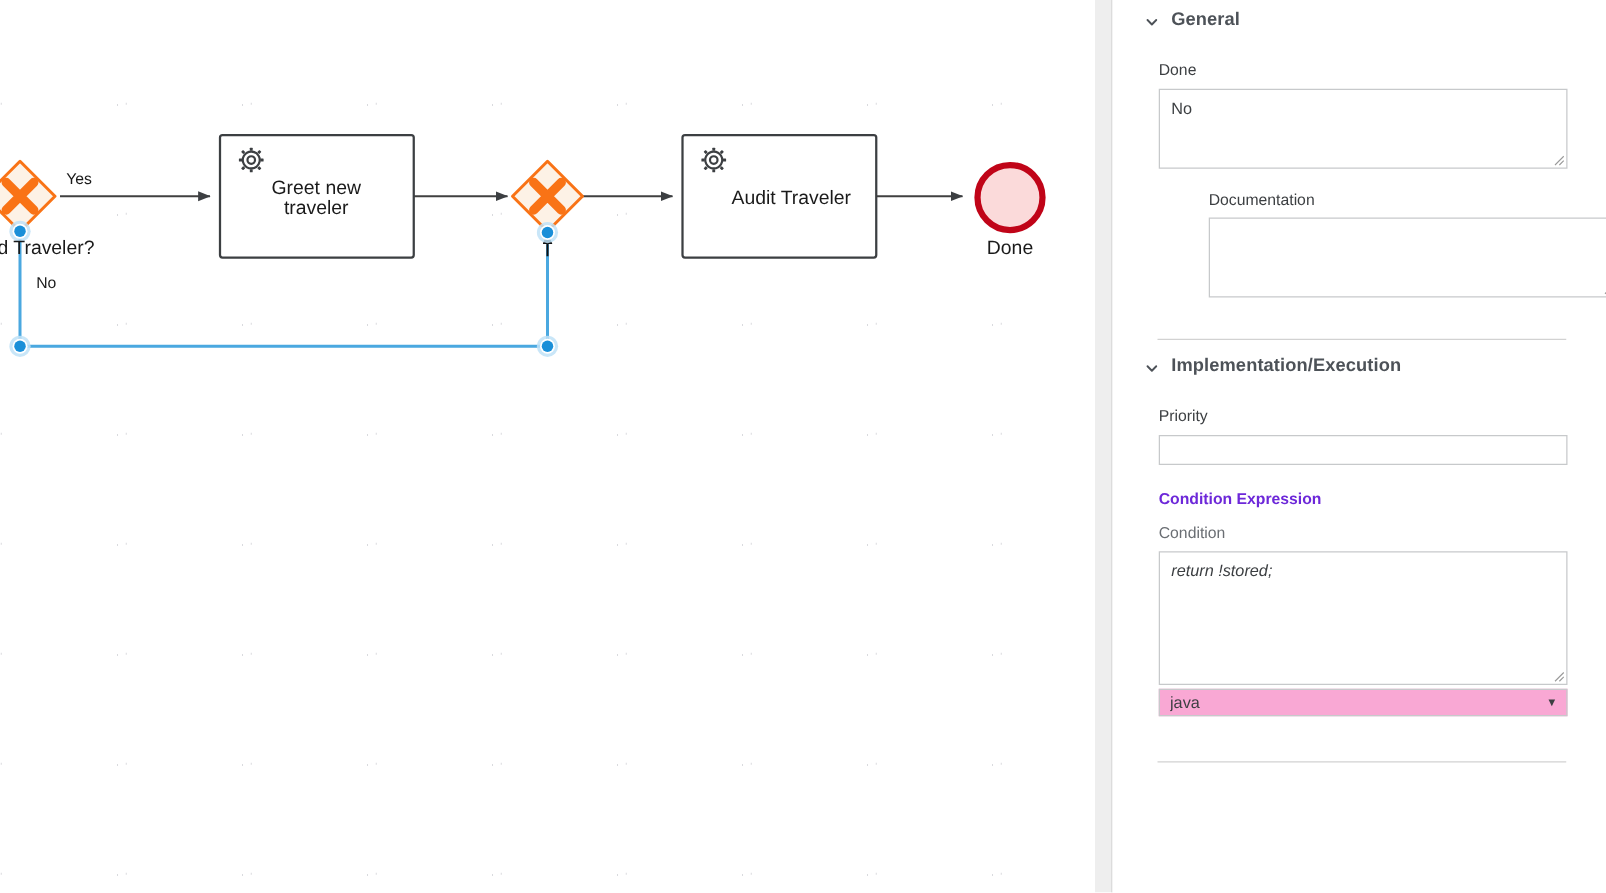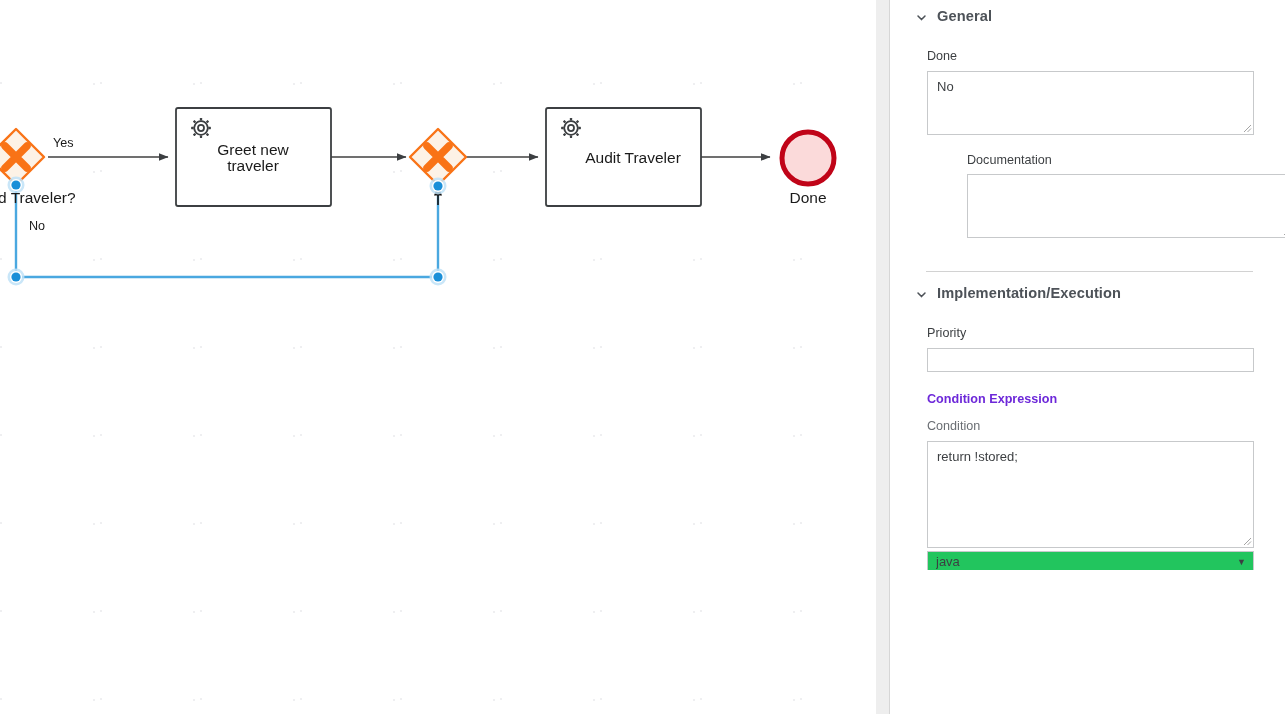--- a/index.html
+++ b/index.html
@@ -49,21 +49,21 @@
     flex: 0 0 14px;
     width: 14px;
     height: 714px;
     background: #eeeeee;
     border-right: 1px solid #d6d6d6;
   }
 
   
   #props-pane {
     flex: 1 1 auto;
-    height: 570px;
+    height: 714px;
     background: #ffffff;
     overflow: hidden;
     position: relative;
   }
   .section { padding: 0; }
   .section-header {
     display: flex;
     align-items: center;
     gap: 10px;
     padding: 0 0 0 26px;
@@ -116,21 +116,21 @@
     outline: none;
     resize: none;
   }
   textarea.inp { line-height: 1.25; }
   input.inp { height: 24px; padding: 3px 8px; }
   select.inp {
     height: 22px;
     padding: 1px 8px;
     -webkit-appearance: none;
     appearance: none;
-    background: #22c55e;
+    background: #f9a8d4;
   }
   .select-wrap { position: relative; width: 327px; }
   .select-arrow {
     position: absolute;
     right: 8px; top: 50%;
     transform: translateY(-50%);
     pointer-events: none;
     color: #3c3f42;
     font-size: 9px;
     line-height: 1;
@@ -327,21 +327,21 @@
           <label class="field-label">Priority</label>
           <input class="inp" type="text" style="">
         </div>
 
         <div class="field" style="margin-top:21px;">
           <span class="sub-head">Condition Expression</span>
 
           <label class="field-label muted" style="margin-top:15px;">Condition</label>
 
           <div class="ta-wrap">
-            <textarea class="inp" rows="6" style="height: 107px;">return !stored;</textarea>
+            <textarea class="inp" rows="6" style="height: 107px; font-style: italic;">return !stored;</textarea>
             <svg class="resize-grip" viewBox="0 0 9 9">
               <path d="M8,1 L1,8 M8,4.5 L4.5,8" stroke="#9a9a9a" stroke-width="0.9"></path>
             </svg>
           </div>
 
           <div class="select-wrap" style="margin-top:3px;">
             <select class="inp"><option value="java">java</option><option value="juel">juel</option><option value="groovy">groovy</option><option value="javascript">javascript</option></select>
             <span class="select-arrow">▼</span>
           </div>
         </div>

